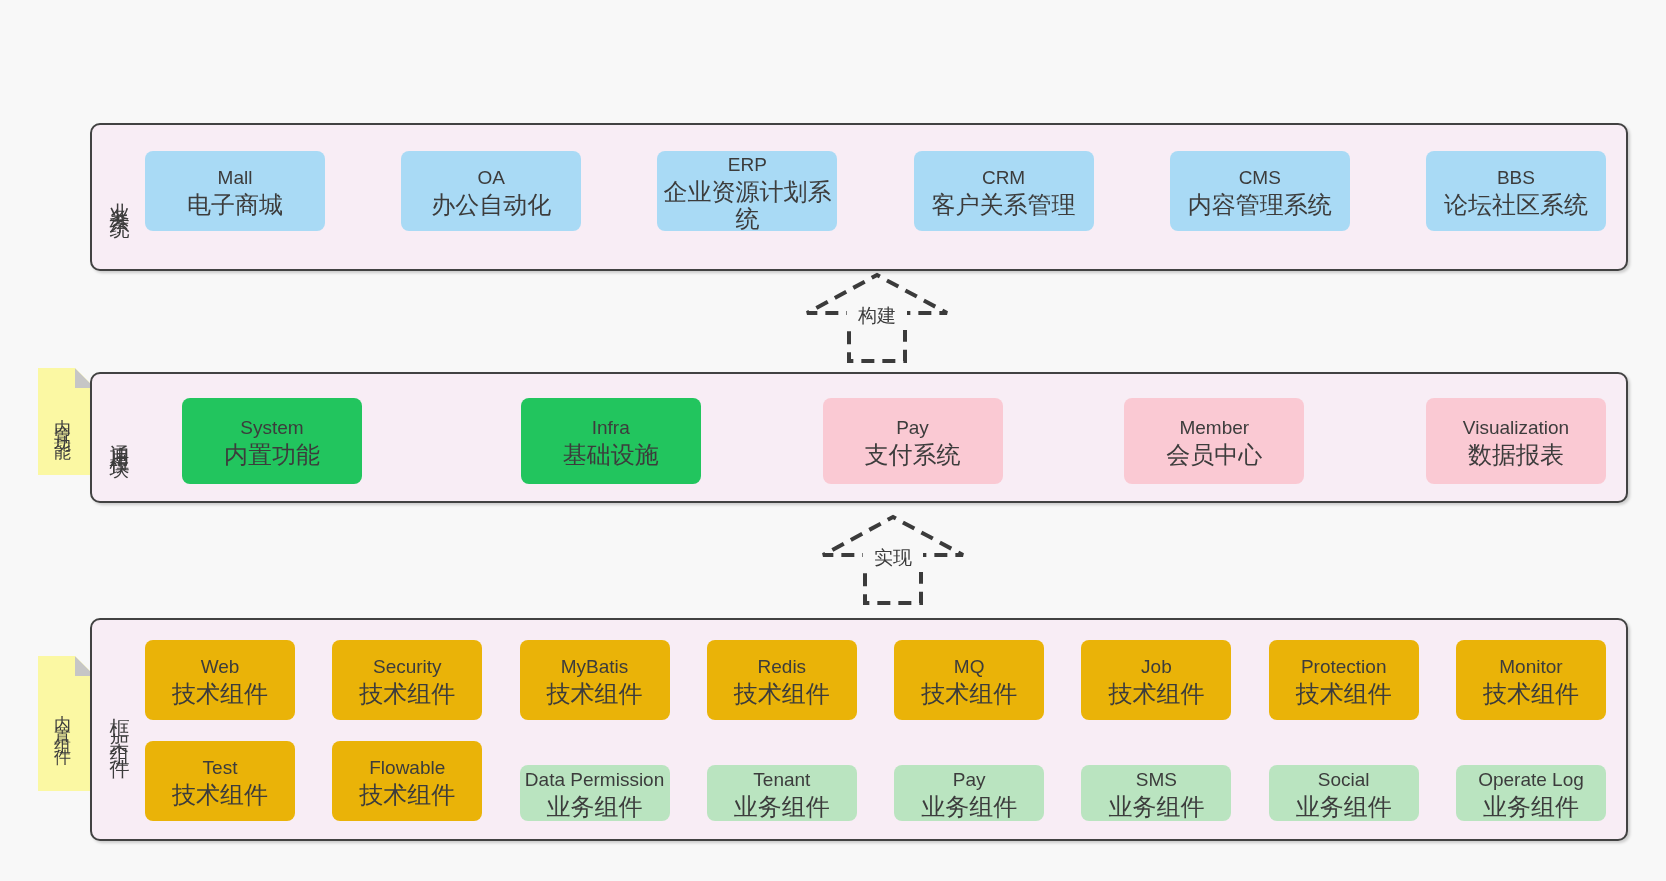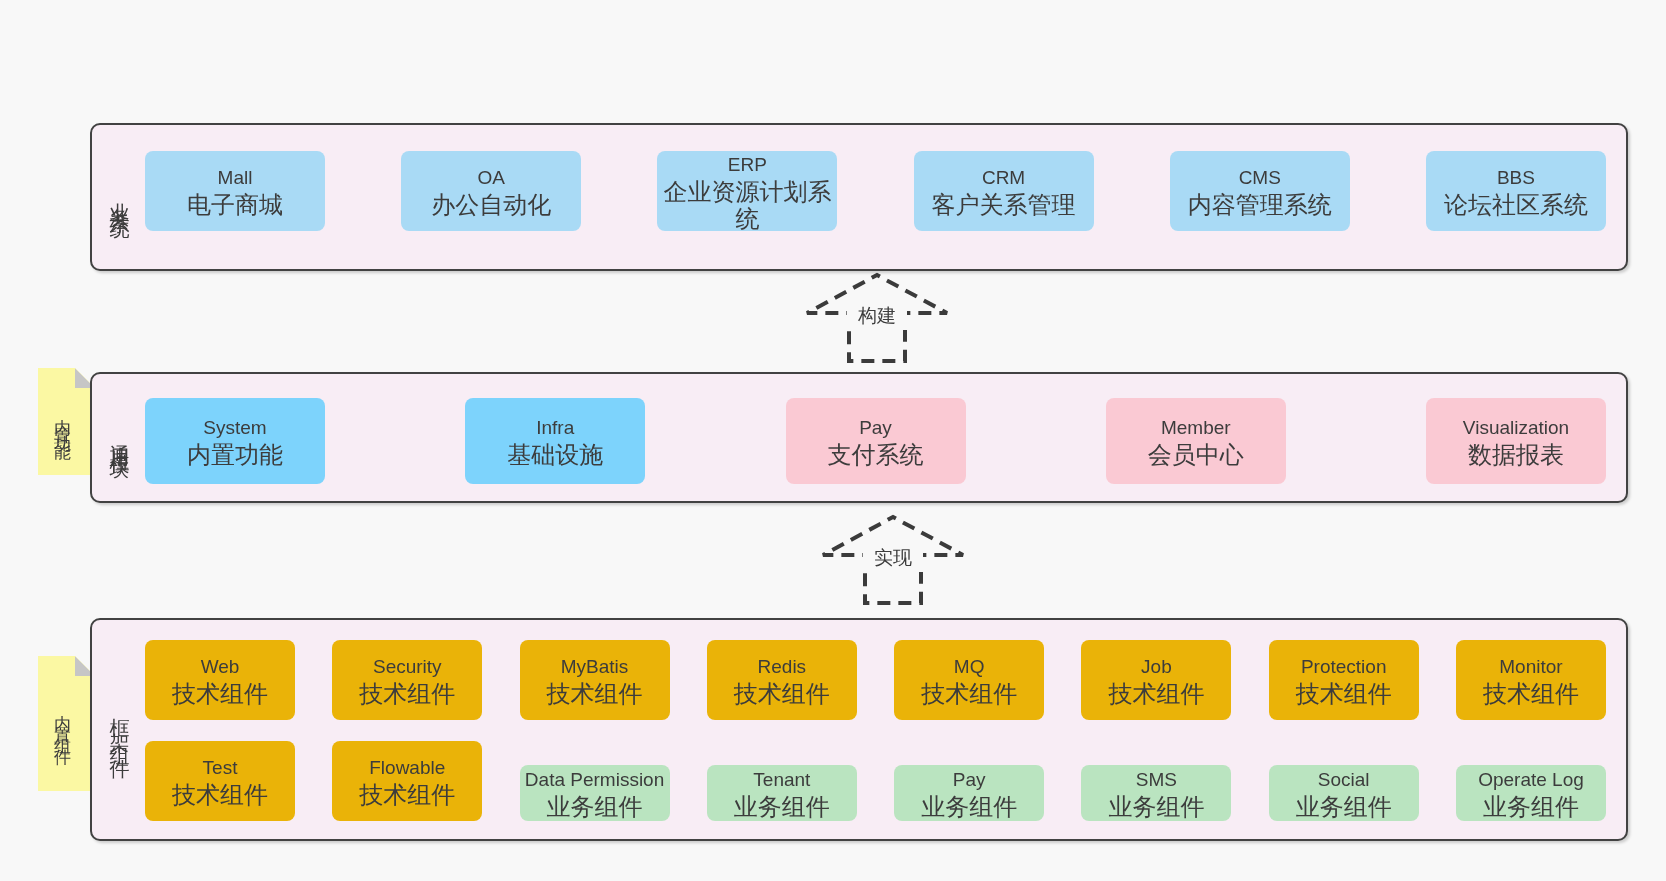--- a/index.html
+++ b/index.html
@@ -36,21 +36,21 @@
   #panel-framework .row2{top:121px;height:80px;}
   .card{
     border-radius:8px;display:flex;flex-direction:column;
     align-items:center;justify-content:center;text-align:center;
     flex:0 0 180px;
   }
   #panel-framework .card{flex:0 0 150px;}
   .card-en{font-size:19px;line-height:27px;}
   .card-zh{font-size:24px;line-height:27px;}
   .blue{background:#a9daf5;}
-  .red{background:#7dd3fc;}
+  .red{background:#22c55e;margin-left:37px;}
   .pink{background:#fac9d3;}
   .green{background:#eab308;}
   .green-light{background:#bae4c0;margin-top:24px;}
   
   .note{
     position:absolute;width:57px;background:#fbf8a3;z-index:1;
     clip-path:polygon(0 0,calc(100% - 20px) 0,100% 20px,100% 100%,0 100%);
     display:flex;align-items:center;justify-content:center;
   }
   .note .fold{

